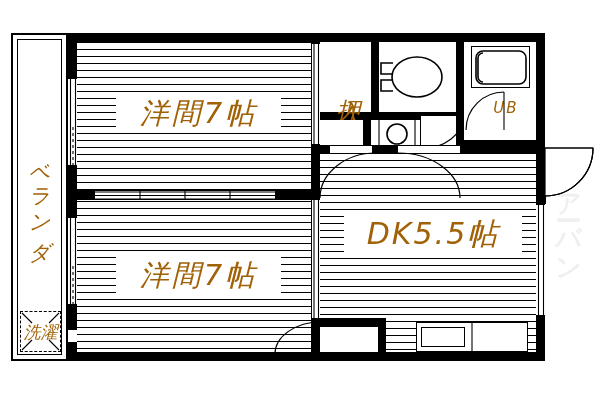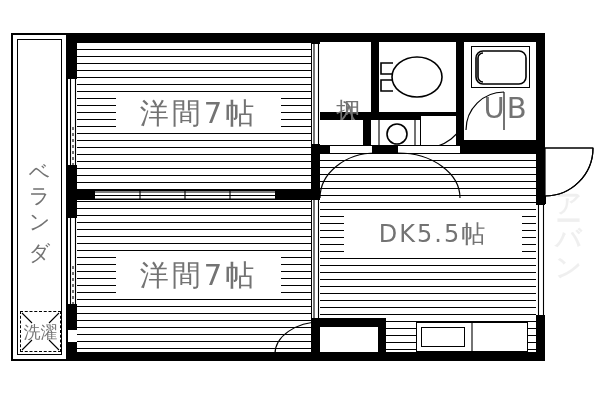--- a/index.html
+++ b/index.html
@@ -17,23 +17,23 @@
 
   
   .white{position:absolute;background:#fff;}
 
   
   .hatch{position:absolute;
      background-image:repeating-linear-gradient(to bottom,
         #000 0px,#000 1px, #fff 1px, #fff 7px);}
 
   
-  .lbl{position:absolute;background:#fff;color:#737373;
+  .lbl{position:absolute;background:#fff;color:#a16207;
        display:flex;align-items:center;justify-content:center;
-       white-space:nowrap;line-height:1;}
+       white-space:nowrap;line-height:1;font-style:italic;}
 
   .lbl-vert{writing-mode:vertical-rl;text-orientation:upright;}
 
   
   .dashed{position:absolute;box-sizing:border-box;
           border:1px dashed #000;background:#fff;}
 
   svg{position:absolute;overflow:visible;}
   .arc{fill:none;stroke:#000;stroke-width:1.2;}
   .stroke{fill:none;stroke:#000;stroke-width:1.6;}
@@ -138,21 +138,21 @@
   <svg style="left:420px;top:115px;width:46px;height:36px;">
     <path class="arc" d="M44,0 A44,34 0 0 1 0,34"></path>
   </svg>
 
   <div class="white" style="left:464px;top:42px;width:72px;height:106px;"></div>
   <div class="outline-thin" style="left:471px;top:46px;width:59px;height:42px;border-width:1.5px;"></div>
   <svg style="left:474px;top:49px;width:54px;height:37px;">
     <rect class="stroke" x="2" y="2" width="50" height="33" rx="7" ry="7"></rect>
     <path class="stroke" d="M9,4 A5,5 0 0 0 4,9 L4,28 A5,5 0 0 0 9,33"></path>
   </svg>
-  <div class="lbl" style="left:482px;top:95px;width:48px;height:26px;font-size:29px;letter-spacing:2px;background:transparent;">UB</div>
+  <div class="lbl" style="left:482px;top:95px;width:48px;height:26px;font-size:15px;letter-spacing:2px;background:transparent;">UB</div>
   <svg style="left:466px;top:92px;width:42px;height:42px;">
     <path class="arc" d="M38,0 A38,38 0 0 0 0,38"></path>
     <path class="strokeT" d="M38,0 L38,38"></path>
   </svg>
   <div class="wall" style="left:464px;top:140px;width:72px;height:8px;"></div>
   <div class="wall" style="left:456px;top:42px;width:8px;height:106px;"></div>
 
   <div class="white" style="left:480px;top:148px;width:56px;height:56px;"></div>
   <div class="outline-thin" style="left:487px;top:148px;width:49px;height:56px;border-width:1.5px;border-top:0;"></div>
   <div class="lbl lbl-vert" style="left:497px;top:150px;width:32px;height:54px;font-size:23px;background:transparent;">玄関</div>
@@ -164,21 +164,21 @@
   </svg>
   <div class="wall" style="left:536px;top:196px;width:10px;height:8px;"></div>
 
   <div class="hatch" style="left:320px;top:153px;width:216px;height:199px;"></div>
 
   <div class="wall" style="left:320px;top:145px;width:216px;height:9px;"></div>
 
   <div class="white" style="left:330px;top:146px;width:42px;height:7px;"></div>
   <div class="white" style="left:398px;top:146px;width:62px;height:7px;"></div>
 
-  <div class="lbl" style="left:344px;top:214px;width:178px;height:40px;font-size:24px;letter-spacing:2px;">DK5.5帖</div>
+  <div class="lbl" style="left:344px;top:214px;width:178px;height:40px;font-size:30px;letter-spacing:2px;">DK5.5帖</div>
 
   <svg style="left:320px;top:153px;width:60px;height:45px;">
     <path class="arc" d="M56,0 A56,45 0 0 0 0,45"></path>
   </svg>
   <svg style="left:398px;top:153px;width:62px;height:45px;">
     <path class="arc" d="M0,0 A62,45 0 0 1 62,45"></path>
   </svg>
 
   <div class="wall" style="left:311px;top:318px;width:75px;height:9px;"></div>
   <div class="wall" style="left:378px;top:318px;width:8px;height:34px;"></div>

